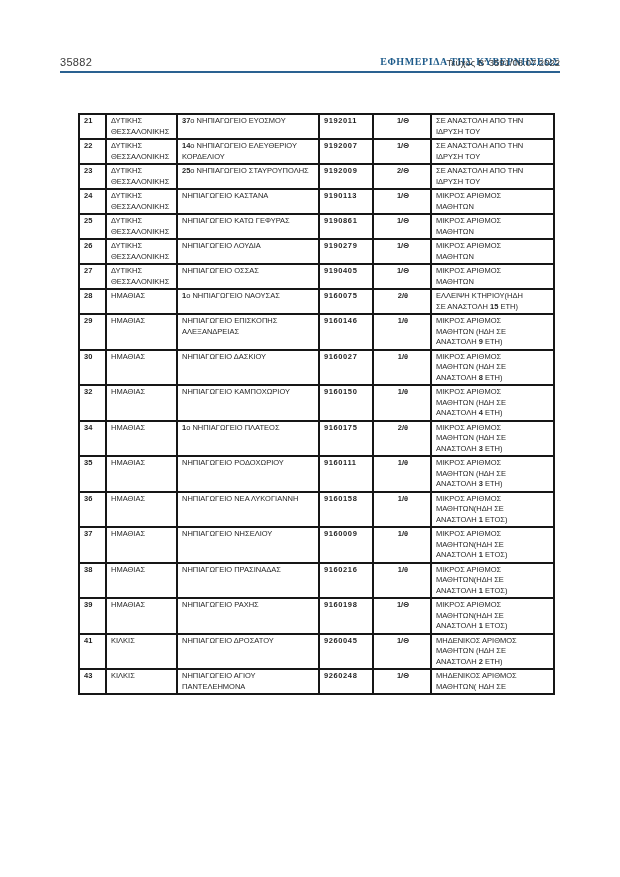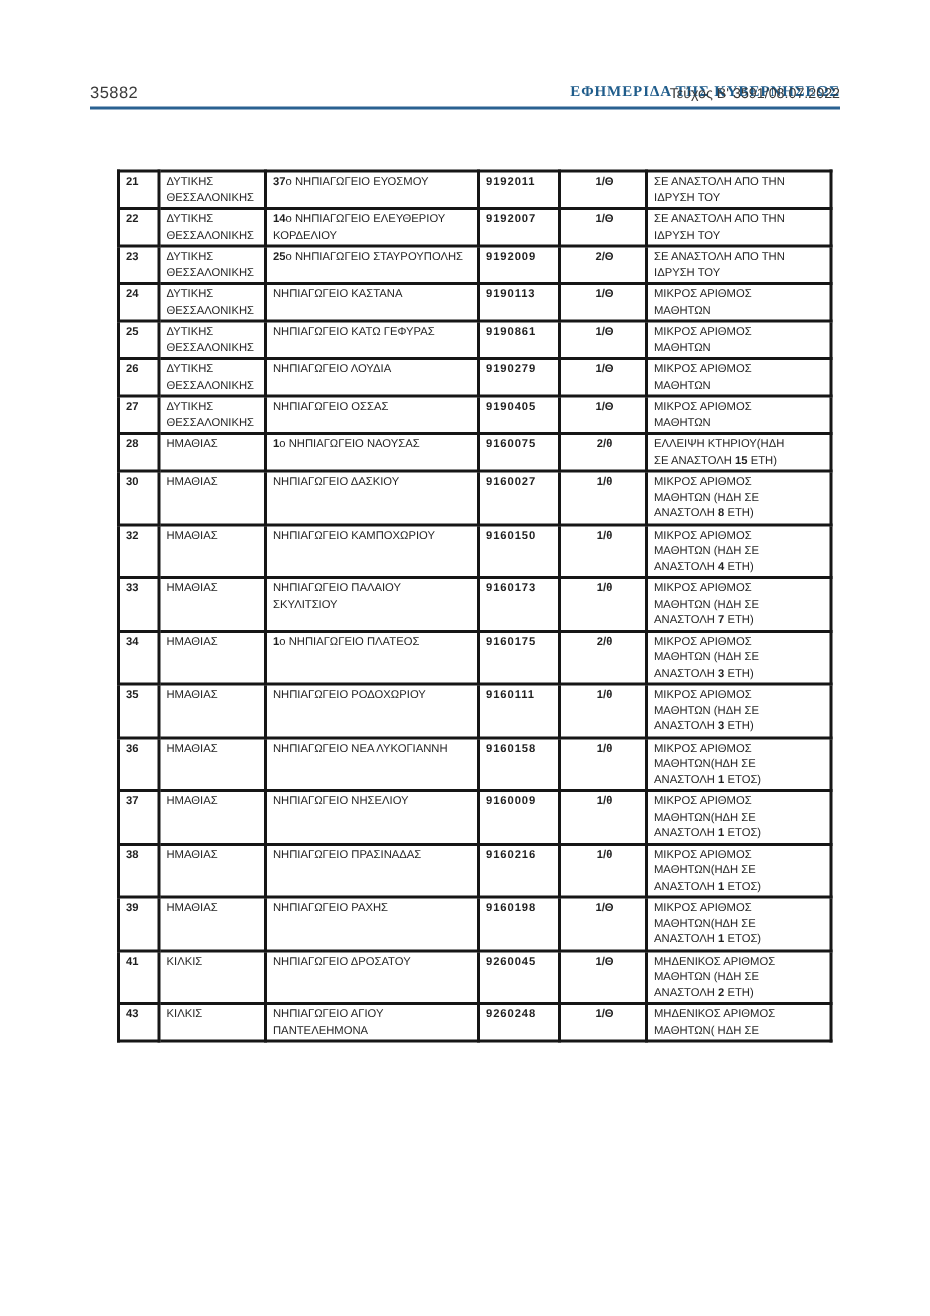--- a/index.html
+++ b/index.html
@@ -142,20 +142,31 @@
   <tr>
     <td class="c-num">28</td>
     <td class="c-region">ΗΜΑΘΙΑΣ</td>
     <td class="c-school"><span class="bd">1</span>ο ΝΗΠΙΑΓΩΓΕΙΟ ΝΑΟΥΣΑΣ</td>
     <td class="c-code">9160075</td>
     <td class="c-classes">2/θ</td>
     <td class="c-reason">ΕΛΛΕΙΨΗ ΚΤΗΡΙΟΥ(ΗΔΗ
 ΣΕ ΑΝΑΣΤΟΛΗ <span class="bd">15</span> ΕΤΗ)</td>
   </tr>
 
+  <tr>
+    <td class="c-num">29</td>
+    <td class="c-region">ΗΜΑΘΙΑΣ</td>
+    <td class="c-school">ΝΗΠΙΑΓΩΓΕΙΟ ΕΠΙΣΚΟΠΗΣ
+ΑΛΕΞΑΝΔΡΕΙΑΣ</td>
+    <td class="c-code">9160146</td>
+    <td class="c-classes">1/θ</td>
+    <td class="c-reason">ΜΙΚΡΟΣ ΑΡΙΘΜΟΣ
+ΜΑΘΗΤΩΝ (ΗΔΗ ΣΕ
+ΑΝΑΣΤΟΛΗ <span class="bd">9</span> ΕΤΗ)</td>
+  </tr>
 
   <tr>
     <td class="c-num">30</td>
     <td class="c-region">ΗΜΑΘΙΑΣ</td>
     <td class="c-school">ΝΗΠΙΑΓΩΓΕΙΟ ΔΑΣΚΙΟΥ</td>
     <td class="c-code">9160027</td>
     <td class="c-classes">1/θ</td>
     <td class="c-reason">ΜΙΚΡΟΣ ΑΡΙΘΜΟΣ
 ΜΑΘΗΤΩΝ (ΗΔΗ ΣΕ
 ΑΝΑΣΤΟΛΗ <span class="bd">8</span> ΕΤΗ)</td>
@@ -166,31 +177,20 @@
     <td class="c-num">32</td>
     <td class="c-region">ΗΜΑΘΙΑΣ</td>
     <td class="c-school">ΝΗΠΙΑΓΩΓΕΙΟ ΚΑΜΠΟΧΩΡΙΟΥ</td>
     <td class="c-code">9160150</td>
     <td class="c-classes">1/θ</td>
     <td class="c-reason">ΜΙΚΡΟΣ ΑΡΙΘΜΟΣ
 ΜΑΘΗΤΩΝ (ΗΔΗ ΣΕ
 ΑΝΑΣΤΟΛΗ <span class="bd">4</span> ΕΤΗ)</td>
   </tr>
 
-  <tr>
-    <td class="c-num">33</td>
-    <td class="c-region">ΗΜΑΘΙΑΣ</td>
-    <td class="c-school">ΝΗΠΙΑΓΩΓΕΙΟ ΠΑΛΑΙΟΥ
-ΣΚΥΛΙΤΣΙΟΥ</td>
-    <td class="c-code">9160173</td>
-    <td class="c-classes">1/θ</td>
-    <td class="c-reason">ΜΙΚΡΟΣ ΑΡΙΘΜΟΣ
-ΜΑΘΗΤΩΝ (ΗΔΗ ΣΕ
-ΑΝΑΣΤΟΛΗ <span class="bd">7</span> ΕΤΗ)</td>
-  </tr>
 
   <tr>
     <td class="c-num">34</td>
     <td class="c-region">ΗΜΑΘΙΑΣ</td>
     <td class="c-school"><span class="bd">1</span>ο ΝΗΠΙΑΓΩΓΕΙΟ ΠΛΑΤΕΟΣ</td>
     <td class="c-code">9160175</td>
     <td class="c-classes">2/θ</td>
     <td class="c-reason">ΜΙΚΡΟΣ ΑΡΙΘΜΟΣ
 ΜΑΘΗΤΩΝ (ΗΔΗ ΣΕ
 ΑΝΑΣΤΟΛΗ <span class="bd">3</span> ΕΤΗ)</td>

